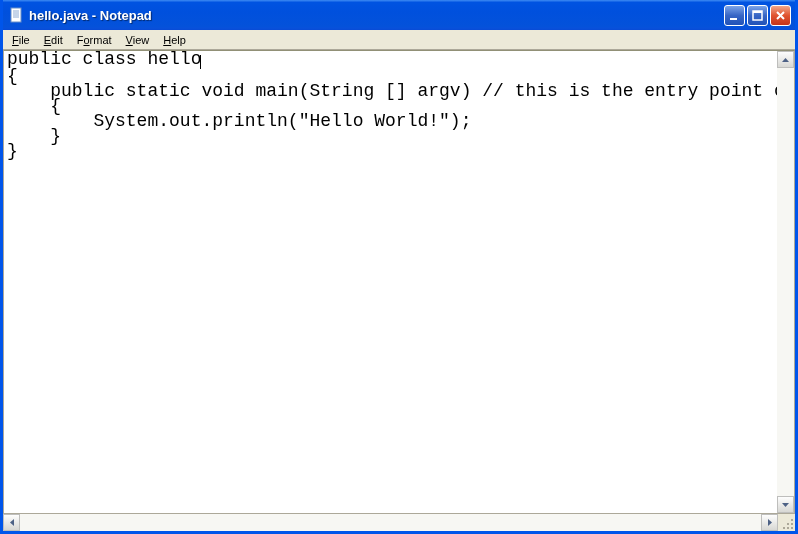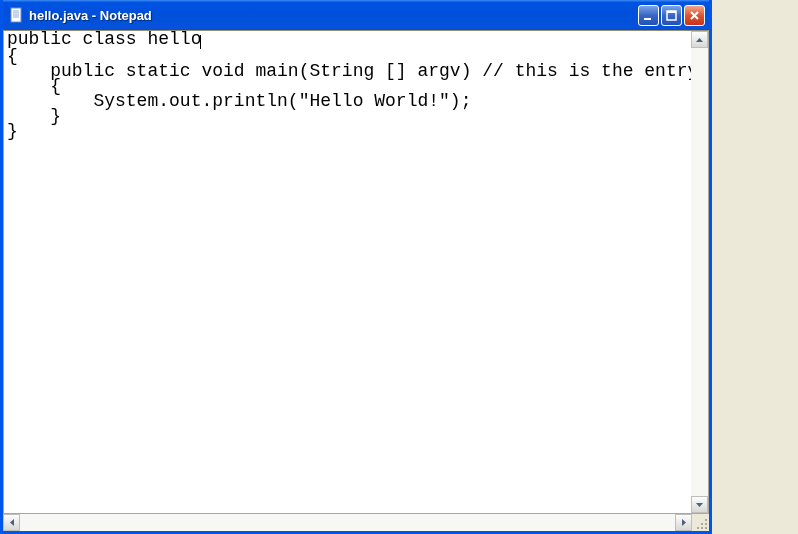--- a/index.html
+++ b/index.html
@@ -9,21 +9,21 @@
     }
     body {
       font-family: "Tahoma", sans-serif;
       font-size: 11px;
       background: #ece9d8;
       width: 798px;
       height: 534px;
       overflow: hidden;
     }
     .window {
-      width: 712px;
+      width: 798px;
       height: 534px;
       border: 3px solid #0055ea;
       border-top: none;
       display: flex;
       flex-direction: column;
       background: #ece9d8;
     }
     .titlebar {
       height: 30px;
       background: linear-gradient(to bottom, #3f8cf3 0%, #0053e1 8%, #0050dd 40%, #0452da 88%, #0851db 93%, #084bd6 100%);
@@ -204,20 +204,27 @@
           </svg>
       </div>
       <div class="win-btn close">
         <svg viewBox="0 0 13 13">
             <path d="M3 3 L10 10 M10 3 L3 10" stroke="#fff" stroke-width="2"></path>
           </svg>
       </div>
     </div>
   </div>
 
+  <div class="menubar">
+    <div class="menu-item"><span id="menu-0"><span class="underline">F</span>ile</span></div>
+    <div class="menu-item"><span id="menu-1"><span class="underline">E</span>dit</span></div>
+    <div class="menu-item"><span id="menu-2">F<span class="underline">o</span>rmat</span></div>
+    <div class="menu-item"><span id="menu-3"><span class="underline">V</span>iew</span></div>
+    <div class="menu-item"><span id="menu-4"><span class="underline">H</span>elp</span></div>
+  </div>
 
   <div class="editor-container">
     <div class="editor" id="editor-content">public class hello<span class="cursor"></span>
 {
     public static void main(String [] argv) // this is the entry point of program
     {
         System.out.println("Hello World!");
     }
 }</div>
     <div class="vscrollbar">

